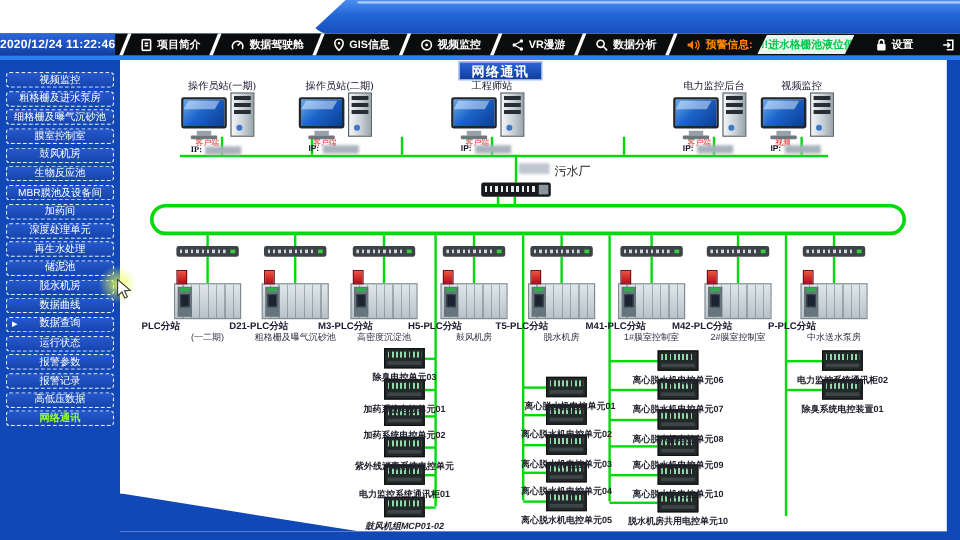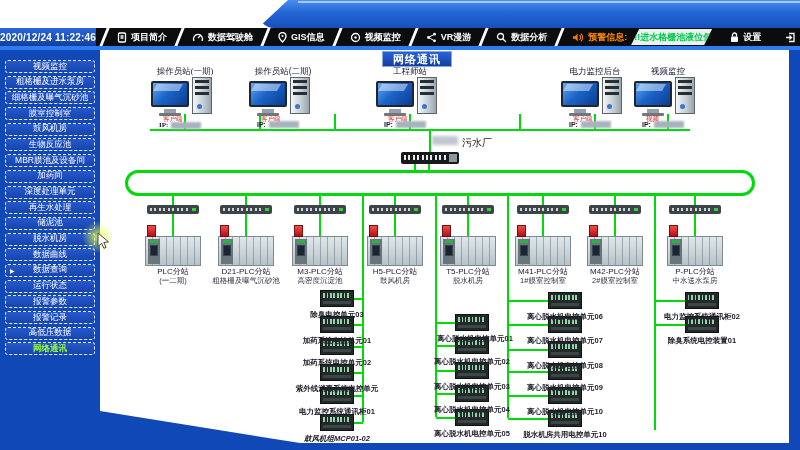--- a/index.html
+++ b/index.html
@@ -104,21 +104,21 @@
   .mini-switch::before{content:"";position:absolute;left:3px;top:2.5px;width:38px;height:3.5px;
     background:repeating-linear-gradient(90deg,#cfd6d9 0 2px,transparent 2px 4.5px)}
   .mini-switch::after{content:"";position:absolute;right:3px;top:3px;width:4px;height:3px;background:#35d23c}
   .lamp{position:absolute;width:9px;height:12px;background:linear-gradient(180deg,#f0503c,#b40f1c);border:1px solid #70101a;z-index:3}
   .plc-rack{position:absolute;width:56px;height:30px;border:1px solid #7e8a90;z-index:2;
     background-image:repeating-linear-gradient(90deg,transparent 0 6px,rgba(110,126,134,.55) 6px 7px),
       linear-gradient(180deg,#e0e7eb,#b7c3c9)}
   .plc-mod{position:absolute;left:2px;top:2px;width:12px;height:25px;background:#69757d}
   .plc-led{position:absolute;left:2px;top:1px;width:8px;height:3px;background:#2fae4a}
   .plc-scr{position:absolute;left:2px;top:6px;width:8px;height:11px;background:#1b2430;border:1px solid #39434e}
-  .plc-name{position:absolute;width:110px;text-align:center;font-size:8px;font-weight:normal;color:#1a1a30;white-space:nowrap;z-index:3}
+  .plc-name{position:absolute;width:110px;text-align:left;font-size:8px;font-weight:bold;color:#1a1a30;white-space:nowrap;z-index:3}
   .plc-desc{position:absolute;width:120px;text-align:center;font-size:7.5px;color:#2e2e40;white-space:nowrap;z-index:3}
 
   
   .dev-box{position:absolute;width:34px;height:17px;background:#232829;border:1px solid #0e1112;z-index:2}
   .dev-box::before{content:"";position:absolute;left:2px;top:2px;right:2px;height:5px;
     background:repeating-linear-gradient(90deg,#8fd8a8 0 1.5px,transparent 1.5px 3.5px)}
   .dev-box::after{content:"";position:absolute;left:2px;bottom:2px;right:2px;height:3px;background:#3c4648}
   .dev-label{position:absolute;width:140px;text-align:center;font-size:7.5px;font-weight:bold;color:#22222e;white-space:nowrap;z-index:3}
 
   

